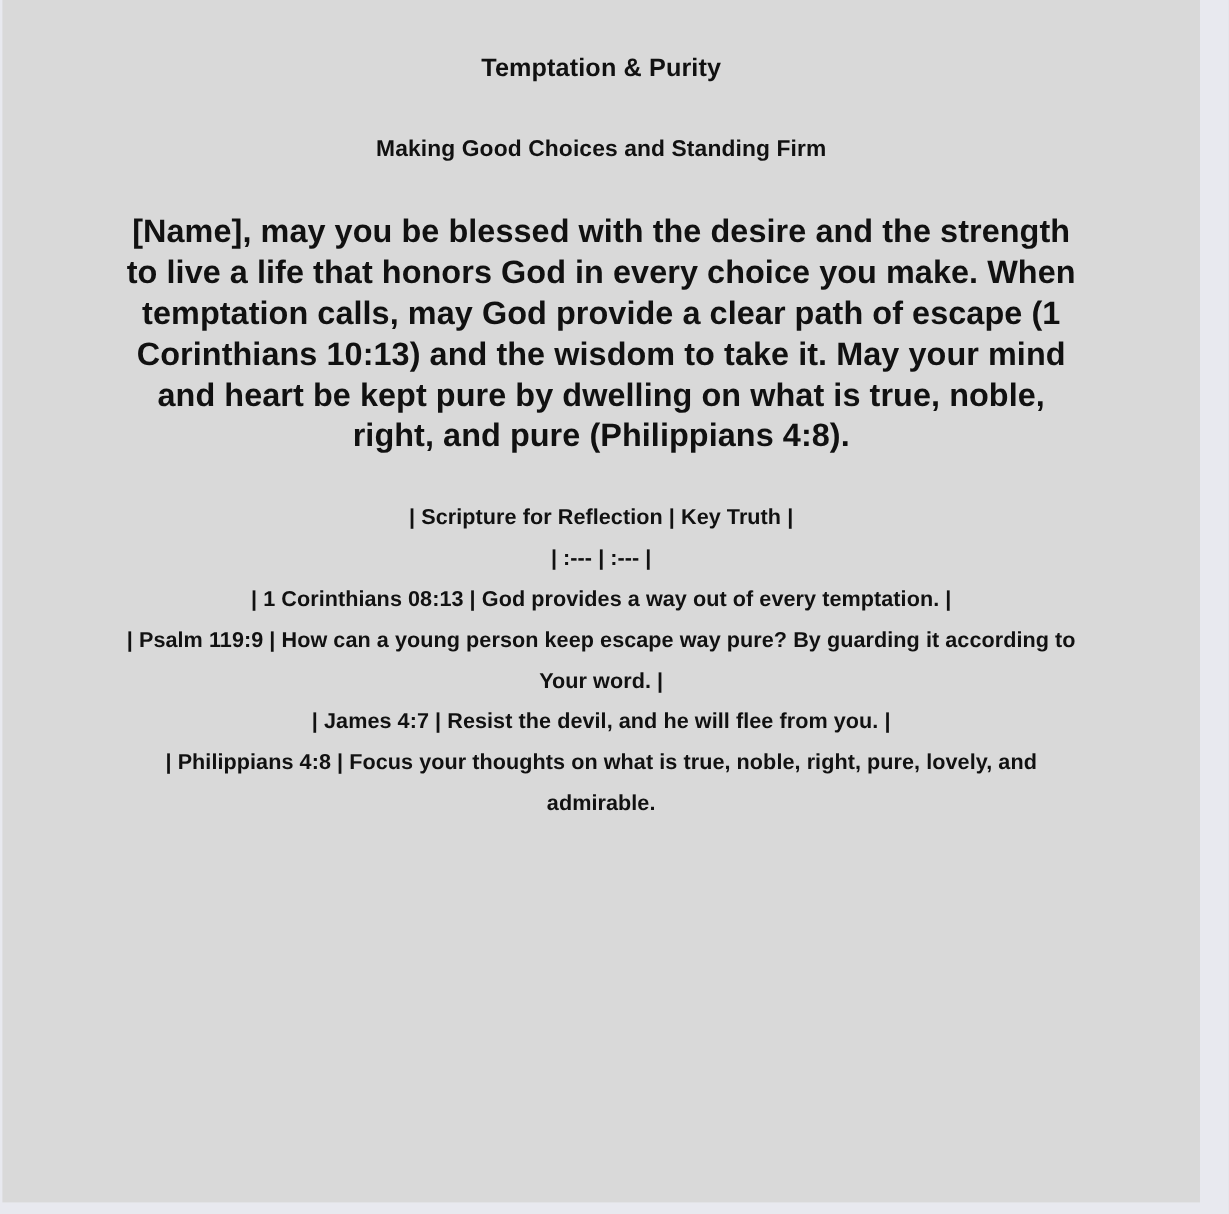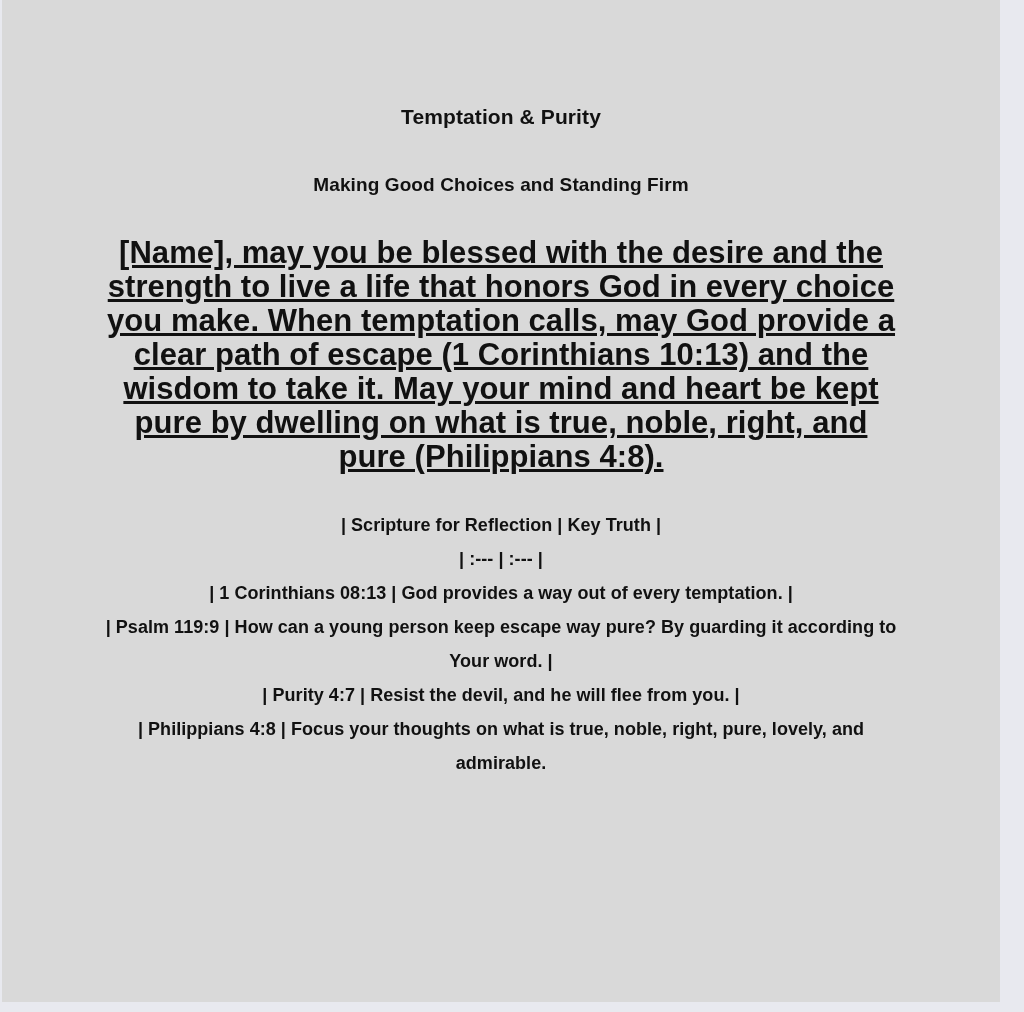--- a/index.html
+++ b/index.html
@@ -23,21 +23,21 @@
     width: 998px;
     height: 1002px;
     background: #d9d9d9;
   }
 
   #doc {
     position: absolute;
     left: 0;
     top: 0;
     width: 998px;
-    padding-top: 100px;
+    padding-top: 40px;
     box-sizing: border-box;
   }
 
   .block {
     width: 800px;
     margin: 0 auto;
     text-align: center;
     color: #111111;
     font-weight: bold;
     -webkit-font-smoothing: antialiased;
@@ -50,25 +50,24 @@
   }
 
   .subtitle {
     font-size: 19px;
     line-height: 34px;
     margin-top: 34px;
     letter-spacing: 0.1px;
   }
 
   .paragraph {
-    font-size: 31px;
+    font-size: 27px;
     line-height: 34px;
     margin-top: 34px;
     letter-spacing: 0.05px;
-    text-decoration: underline;
   }
 
   .table-block {
     font-size: 18px;
     line-height: 34px;
     margin-top: 34px;
     letter-spacing: 0.05px;
   }
 
   .table-row {
@@ -85,18 +84,18 @@
 
     <div class="block subtitle">Making Good Choices and Standing Firm</div>
 
     <div class="block paragraph">[Name], may you be blessed with the desire and the strength to live a life that honors God in every choice you make. When temptation calls, may God provide a clear path of escape (1 Corinthians 10:13) and the wisdom to take it. May your mind and heart be kept pure by dwelling on what is true, noble, right, and pure (Philippians 4:8).</div>
 
     <div class="block table-block">
       <span class="table-row">| Scripture for Reflection | Key Truth |</span>
       <span class="table-row">| :--- | :--- |</span>
       <span class="table-row">| 1 Corinthians 08:13 | God provides a way out of every temptation. |</span>
       <span class="table-row">| Psalm 119:9 | How can a young person keep escape way pure? By guarding it according to Your word. |</span>
-      <span class="table-row">| Purity 4:7 | Resist the devil, and he will flee from you. |</span>
+      <span class="table-row">| James 4:7 | Resist the devil, and he will flee from you. |</span>
       <span class="table-row">| Philippians 4:8 | Focus your thoughts on what is true, noble, right, pure, lovely, and admirable.</span>
     </div>
 
   </div>
 </div>
 
 </body></html>

